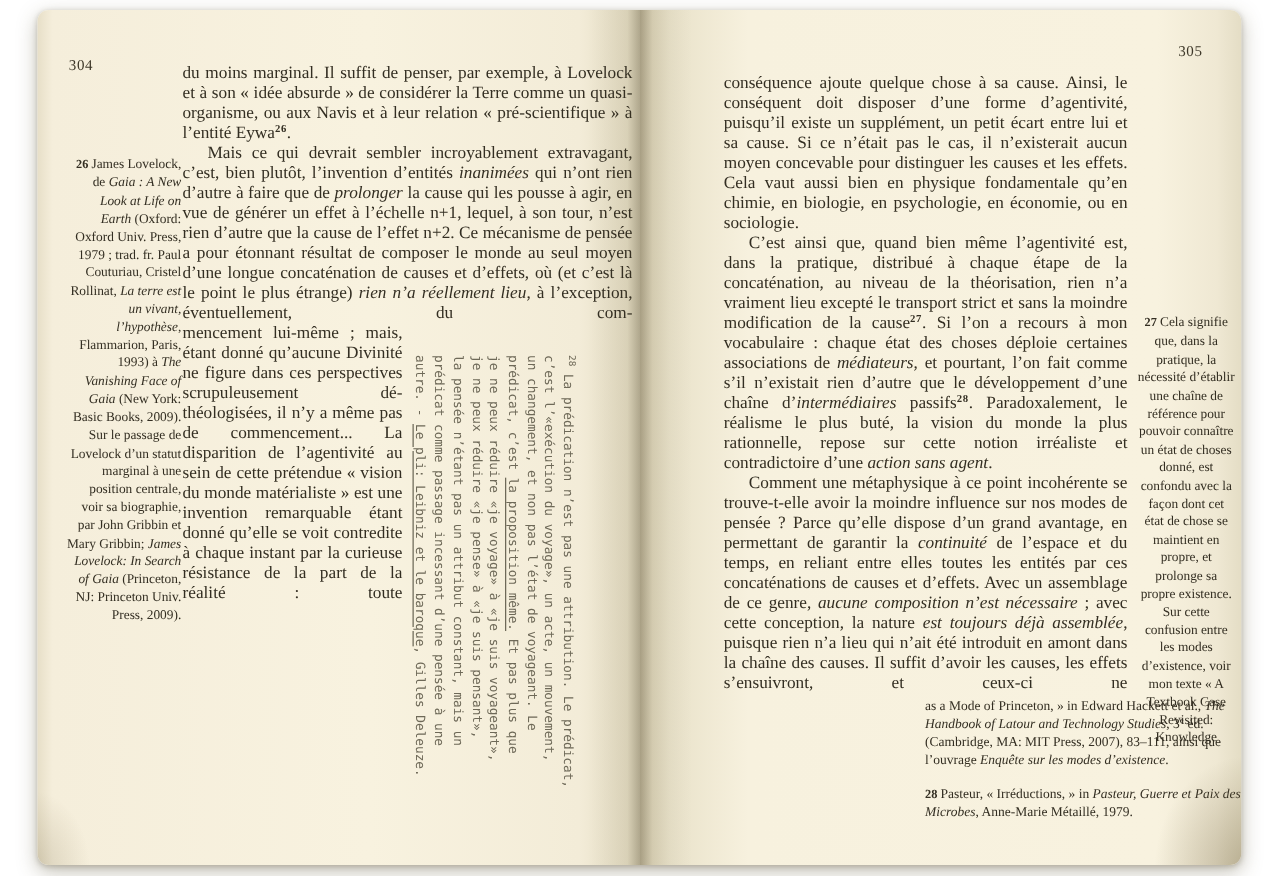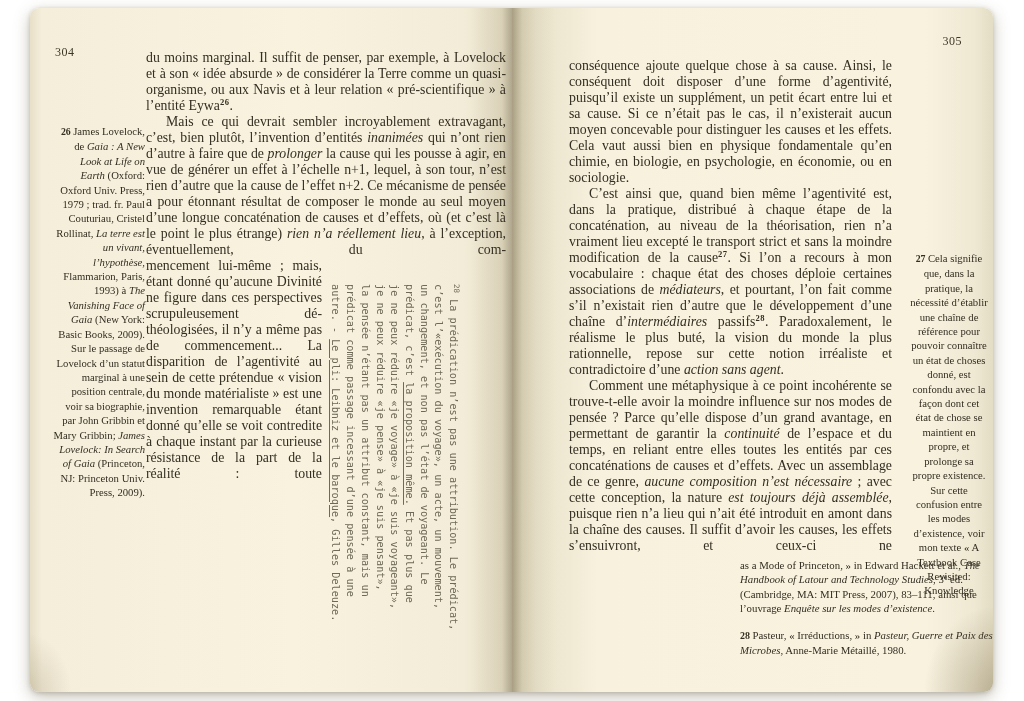--- a/index.html
+++ b/index.html
@@ -19,21 +19,21 @@
      background:radial-gradient(ellipse at -5% 105%,rgba(110,95,58,.22),rgba(110,95,58,0) 60%);}
 
   .folio{position:absolute;font-size:12px;letter-spacing:.5px;color:#3d3728;}
   .runhead{position:absolute;font-size:10.2px;letter-spacing:2.1px;color:#45402f;text-align:center;white-space:nowrap;}
 
   .maincol{font-size:13.8px;line-height:16px;text-align:justify;}
   .maincol p{margin:0;}
   .ind{text-indent:20px;}
   .jlast{text-align-last:justify;}
   .maincol-l{position:absolute;left:116px;top:42px;width:360px;}
-  .maincol-r{position:absolute;left:57px;top:50px;width:323px;}
+  .maincol-r{position:absolute;left:67px;top:50px;width:323px;}
   .narrow{width:176px;}
 
   .mnote{font-size:10.7px;line-height:14.4px;color:#332e22;text-align:right;}
   .mnote-l{position:absolute;left:23px;top:88px;width:92px;margin-top:28px;}
   .mnote-r{position:absolute;left:398px;top:243px;width:78px;text-align:center;}
   .fnblock{position:absolute;left:228px;top:550px;width:254px;font-size:10.8px;line-height:14.3px;text-align:left;color:#332e22;}
   .fnblock .fn-item{margin:0 0 13px 0;}
 
   .rotwrap{position:absolute;left:430px;top:276px;width:380px;height:133px;
      transform:rotate(90deg);transform-origin:0 0;
@@ -89,21 +89,21 @@
         <p class="ind"><span>C’est ainsi que, quand bien même l’agentivité est, dans la pratique, distribué à chaque étape de la concaténation, au niveau de la théorisation, rien n’a vraiment lieu excepté le transport strict et sans la moindre modification de la cause</span><sup>27</sup><span>. Si l’on a recours à mon vocabulaire : chaque état des choses déploie certaines associations de </span><span class="it">médiateurs</span><span>, et pourtant, l’on fait comme s’il n’existait rien d’autre que le développement d’une chaîne d’</span><span class="it">intermédiaires</span><span> passifs</span><sup>28</sup><span>. Paradoxalement, le réalisme le plus buté, la vision du monde la plus rationnelle, repose sur cette notion irréaliste et contradictoire d’une </span><span class="it">action sans agent</span><span>.</span></p>
         <p class="ind jlast"><span>Comment une métaphysique à ce point incohérente se trouve-t-elle avoir la moindre influence sur nos modes de pensée ? Parce qu’elle dispose d’un grand avantage, en permettant de garantir la </span><span class="it">continuité</span><span> de l’espace et du temps, en reliant entre elles toutes les entités par ces concaténations de causes et d’effets. Avec un assemblage de ce genre, </span><span class="it">aucune composition n’est nécessaire</span><span> ; avec cette conception, la nature </span><span class="it">est toujours déjà assemblée</span><span>, puisque rien n’a lieu qui n’ait été introduit en amont dans la chaîne des causes. Il suffit d’avoir les causes, les effets s’ensuivront, et ceux-ci ne</span></p>
       </div>
 
       <div class="mnote mnote-r">
         <span><span class="bd">27 </span><span>Cela signifie que, dans la pratique, la nécessité d’établir une chaîne de référence pour pouvoir connaître un état de choses donné, est confondu avec la façon dont cet état de chose se maintient en propre, et prolonge sa propre existence. Sur cette confusion entre les modes d’existence, voir mon texte « A Textbook Case Revisited: Knowledge</span></span>
       </div>
 
       <div class="fnblock">
         <p class="fn-item"><span>as a Mode of Princeton, » in Edward Hackett et al., </span><span class="it">The Handbook of Latour and Technology Studies</span><span>, 3</span><sup>e</sup><span> éd. (Cambridge, MA: MIT Press, 2007), 83–111, ainsi que l’ouvrage </span><span class="it">Enquête sur les modes d’existence</span><span>.</span></p>
-        <p class="fn-item"><span class="bd">28 </span><span>Pasteur, « Irréductions, » in </span><span class="it">Pasteur, Guerre et Paix des Microbes</span><span>, Anne-Marie Métaillé, 1980.</span></p>
+        <p class="fn-item"><span class="bd">28 </span><span>Pasteur, « Irréductions, » in </span><span class="it">Pasteur, Guerre et Paix des Microbes</span><span>, Anne-Marie Métaillé, 1979.</span></p>
       </div>
 
       <div class="curl"></div>
     </div>
 
     <div class="spine"></div>
   </div>
 </div>
 
 </body></html>

